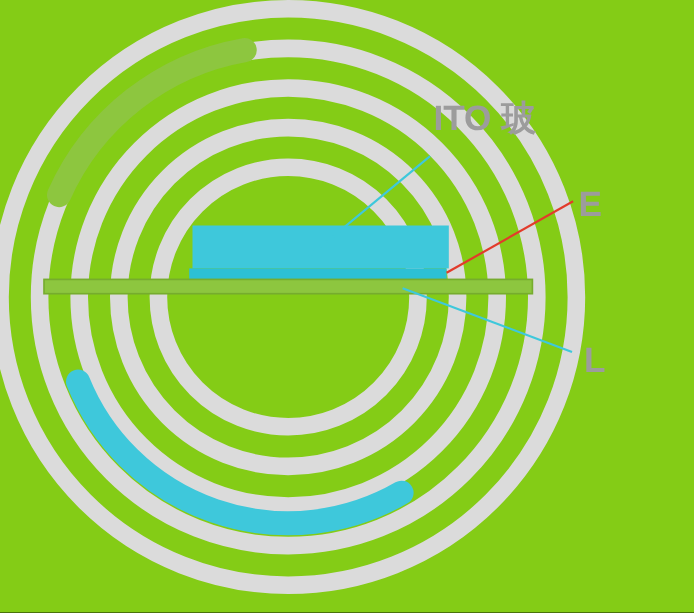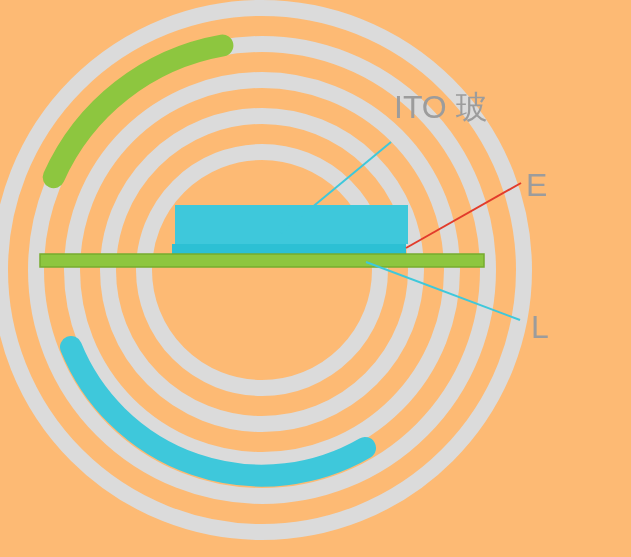--- a/index.html
+++ b/index.html
@@ -4,23 +4,24 @@
 <style>
   html, body {
     margin: 0;
     padding: 0;
     background: #000000;
   }
   .stage {
     position: relative;
     width: 631px;
     height: 557px;
-    background: #fdba74;
+    background: #84cc16;
     overflow: hidden;
     font-family: "Liberation Sans", sans-serif;
+    font-weight: bold;
   }
   svg { display: block; }
   .ring { fill: none; stroke-width: 16; }
   .arc { fill: none; stroke-width: 22; stroke-linecap: round; }
   .leader { fill: none; stroke-width: 2; }
   .label-text {
     font-family: "Liberation Sans", sans-serif;
     font-size: 32px;
   }
 </style>

